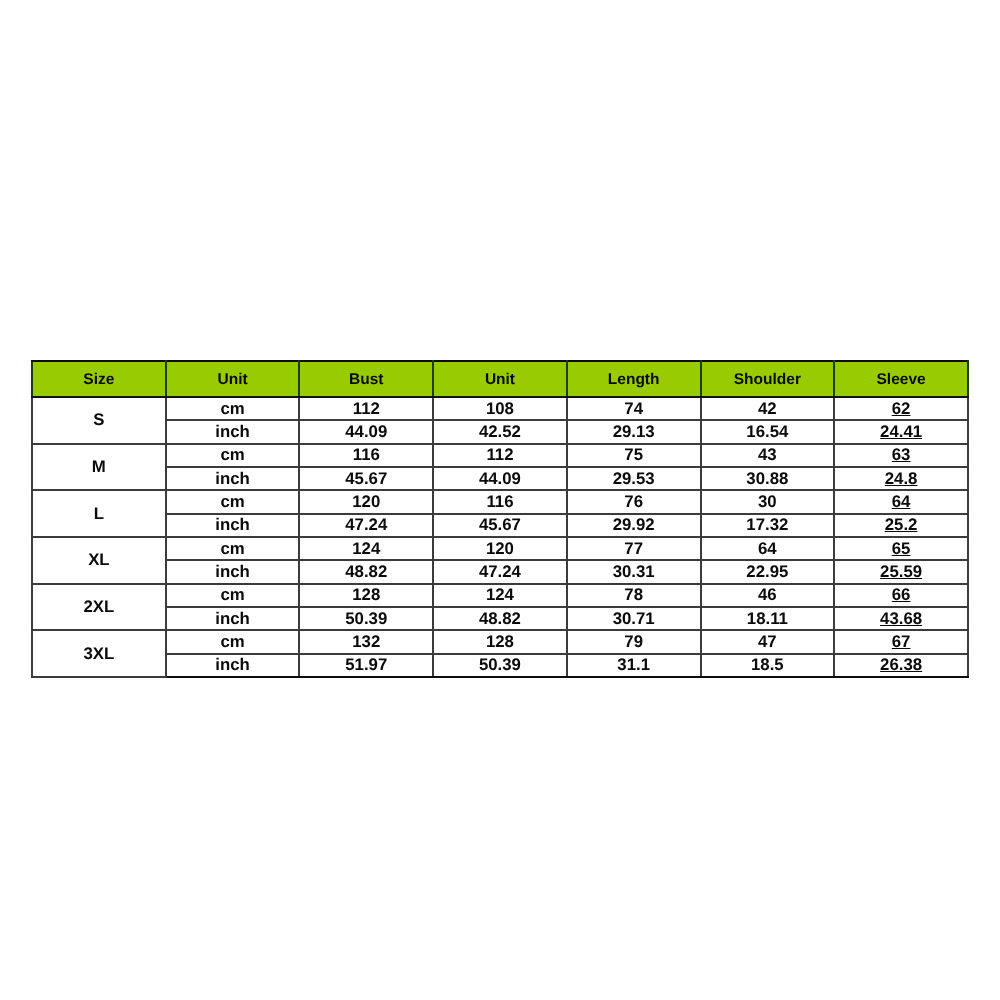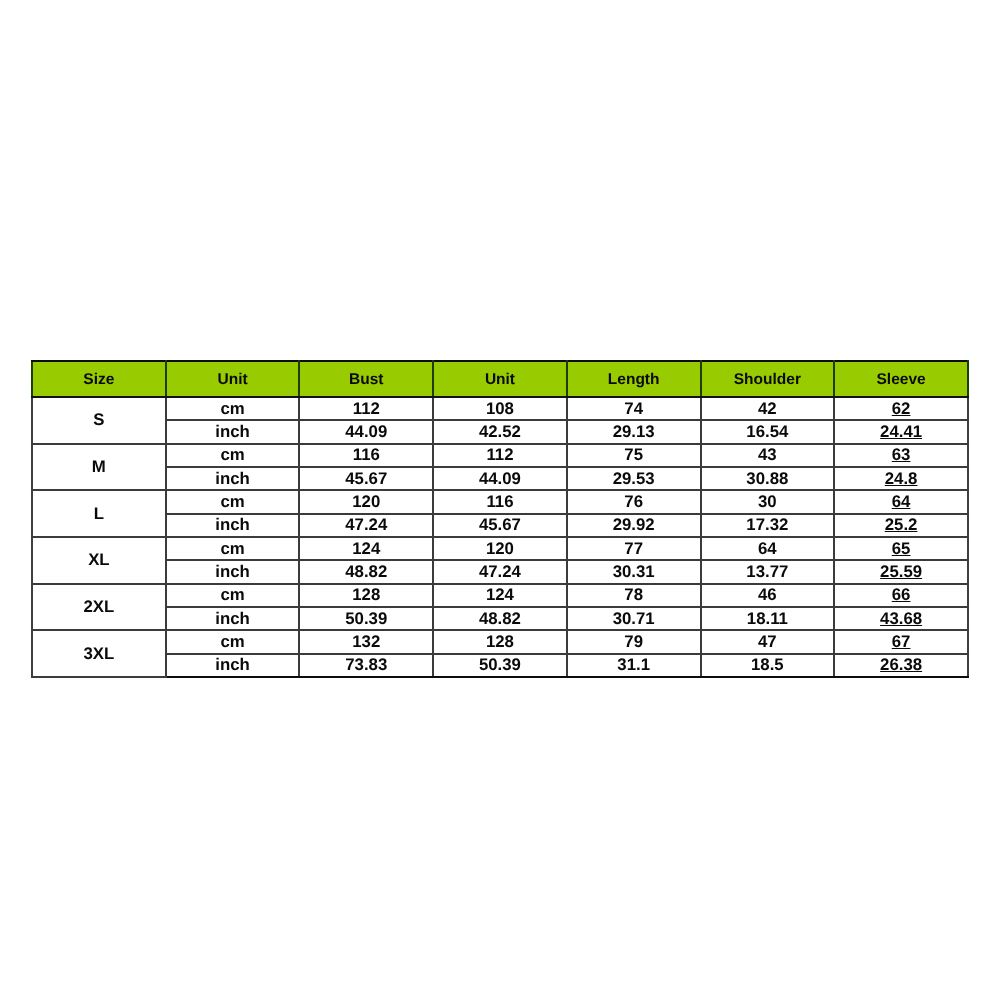--- a/index.html
+++ b/index.html
@@ -136,21 +136,21 @@
         <td>120</td>
         <td>77</td>
         <td>64</td>
         <td>65</td>
       </tr>
       <tr>
         <td>inch</td>
         <td>48.82</td>
         <td>47.24</td>
         <td>30.31</td>
-        <td>13.77</td>
+        <td>22.95</td>
         <td>25.59</td>
       </tr>
       <tr>
         <td rowspan="2">2XL</td>
         <td>cm</td>
         <td>128</td>
         <td>124</td>
         <td>78</td>
         <td>46</td>
         <td>66</td>
@@ -167,21 +167,21 @@
         <td rowspan="2">3XL</td>
         <td>cm</td>
         <td>132</td>
         <td>128</td>
         <td>79</td>
         <td>47</td>
         <td>67</td>
       </tr>
       <tr>
         <td>inch</td>
-        <td>73.83</td>
+        <td>51.97</td>
         <td>50.39</td>
         <td>31.1</td>
         <td>18.5</td>
         <td>26.38</td>
       </tr>
     </tbody>
   </table>
 </div>
 
 </body></html>

